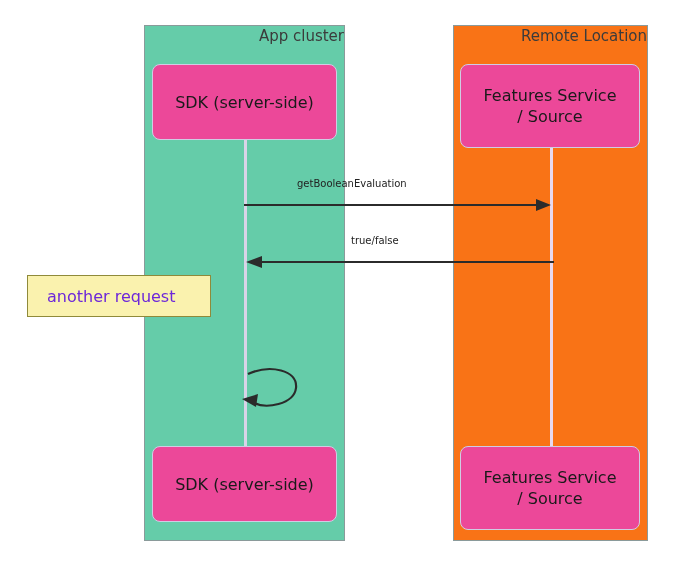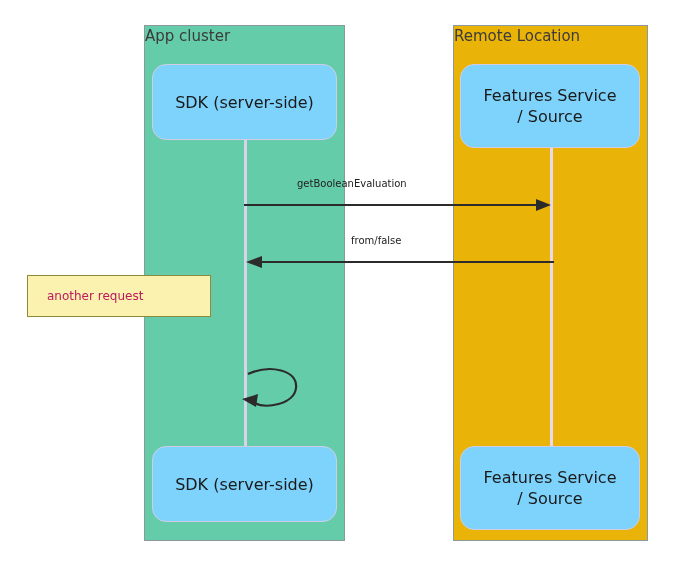--- a/index.html
+++ b/index.html
@@ -34,28 +34,28 @@
     top: 25px;
     width: 201px;
     height: 516px;
     background: #65CCA9;
   }
   #group-remote-location {
     left: 453px;
     top: 25px;
     width: 195px;
     height: 516px;
-    background: #eab308;
+    background: #f97316;
   }
   .group-title {
     position: absolute;
     left: 0;
     right: 0;
     top: 1px;
-    text-align: left;
+    text-align: right;
     font-size: 15px;
     color: #3b3b3b;
     line-height: 18px;
     white-space: nowrap;
   }
 
   
   .lifeline {
     position: absolute;
     width: 3px;
@@ -68,23 +68,23 @@
   }
   #lifeline-features {
     left: 550px;
     background: #e8d9ef;
   }
 
   
   .actor-box {
     position: absolute;
     box-sizing: border-box;
-    background: #7dd3fc;
+    background: #ec4899;
     border: 1px solid #cfcde4;
-    border-radius: 14px;
+    border-radius: 8px;
     display: flex;
     align-items: center;
     justify-content: center;
     text-align: center;
     font-size: 16px;
     color: #1a1a1a;
     line-height: 21px;
   }
   #actor-sdk-top    { left: 152px; top: 64px;  width: 185px; height: 76px; }
   #actor-sdk-bottom { left: 152px; top: 446px; width: 185px; height: 76px; }
@@ -117,22 +117,22 @@
     left: 27px;
     top: 275px;
     width: 184px;
     height: 42px;
     box-sizing: border-box;
     background: #FAF2AE;
     border: 1px solid #8F8A3A;
     display: flex;
     align-items: center;
     padding-left: 19px;
-    font-size: 12px;
-    color: #be185d;
+    font-size: 16px;
+    color: #6d28d9;
   }
 </style>
 </head>
 <body>
 
 <div id="diagram-root">
 
   <div class="group-panel" id="group-app-cluster">
     <div class="group-title">App cluster</div>
   </div>
@@ -165,21 +165,21 @@
       <span>/ Source</span>
     </span>
   </div>
 
   <div class="msg-label" id="msg-request-label">getBooleanEvaluation</div>
   <svg class="arrow-svg" id="arrow-request" viewBox="0 0 310 18">
     <line x1="0" y1="9" x2="302" y2="9" stroke="#2b2b2b" stroke-width="2"></line>
     <polygon points="307,9 292,3 292,15" fill="#2b2b2b"></polygon>
   </svg>
 
-  <div class="msg-label" id="msg-response-label">from/false</div>
+  <div class="msg-label" id="msg-response-label">true/false</div>
   <svg class="arrow-svg" id="arrow-response" viewBox="0 0 310 18">
     <line x1="8" y1="9" x2="310" y2="9" stroke="#2b2b2b" stroke-width="2"></line>
     <polygon points="2,9 18,3 18,15" fill="#2b2b2b"></polygon>
   </svg>
 
   <svg class="arrow-svg" id="arrow-self" viewBox="0 0 70 50">
     <path d="M 12 8 C 34 -2, 62 4, 60 22 C 58 38, 30 44, 16 36" fill="none" stroke="#2b2b2b" stroke-width="2.2"></path>
     <polygon points="6,33 22,28 20,41" fill="#2b2b2b"></polygon>
   </svg>
 

